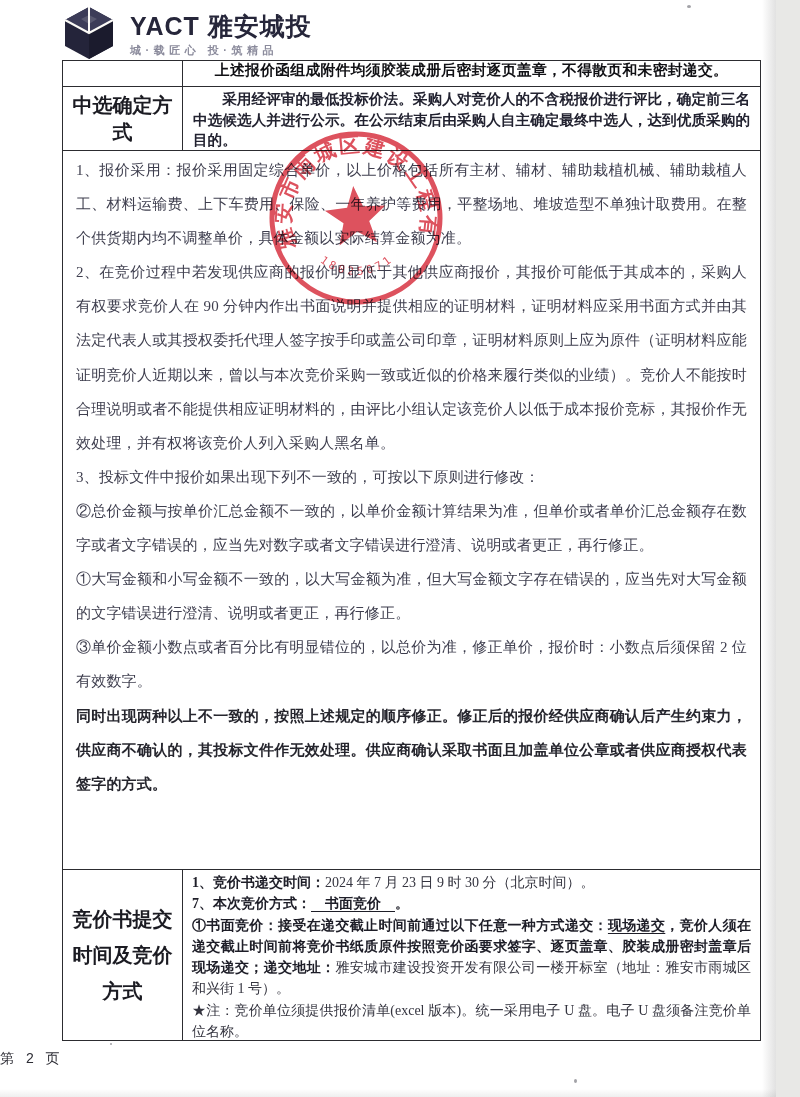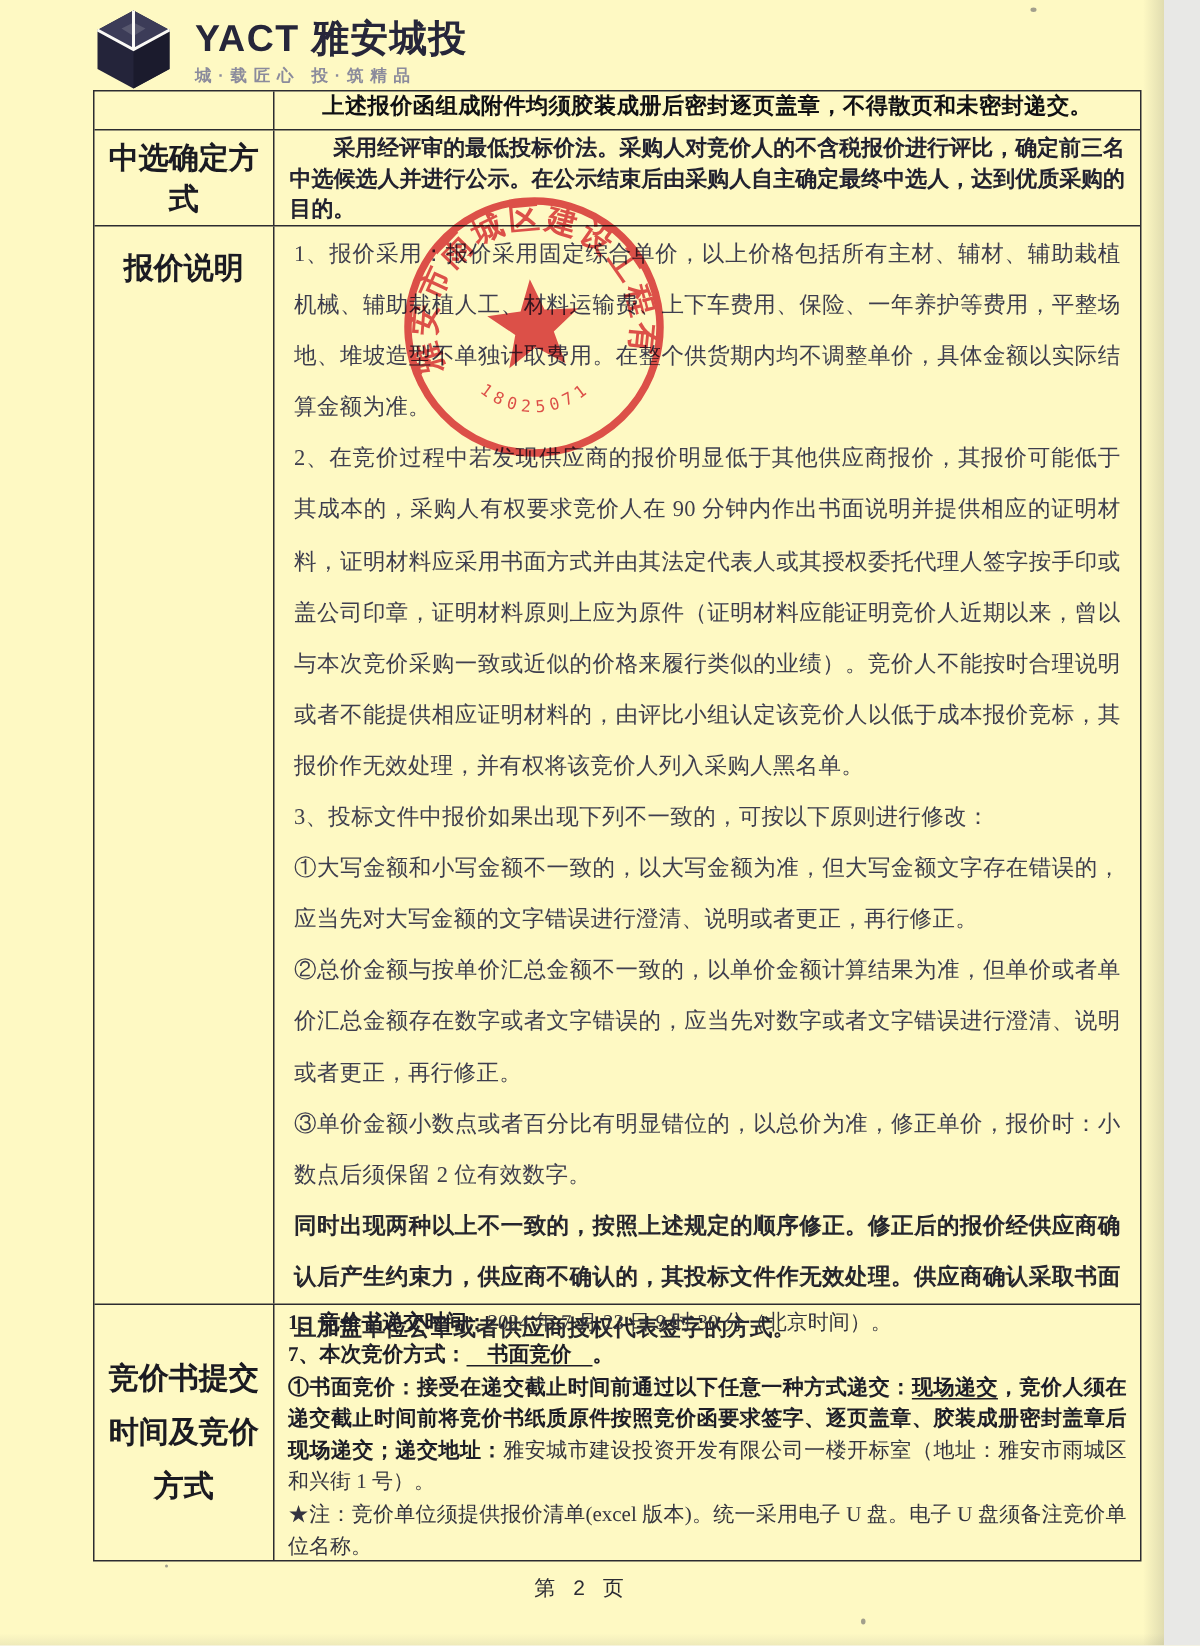--- a/index.html
+++ b/index.html
@@ -3,21 +3,21 @@
 <meta charset="utf-8">
 <style>
   * { margin:0; padding:0; box-sizing:border-box; }
   html,body { width:800px; }
   body{
     font-family:"Liberation Serif","DejaVu Serif",serif;
     background:#e8e8e6;
   }
   .page{
     position:relative; width:776px; height:1097px;
-    background:#fef9c3; overflow:hidden;
+    background:#ffffff; overflow:hidden;
   }
   
   .edge-shade-right{
     position:absolute; right:0; top:0; width:14px; height:1097px;
     background:linear-gradient(to right, rgba(0,0,0,0), rgba(90,90,90,.18));
   }
   .edge-shade-bottom{
     position:absolute; left:0; bottom:0; width:800px; height:8px;
     background:linear-gradient(to bottom, rgba(0,0,0,0), rgba(120,120,120,.12));
   }
@@ -73,21 +73,21 @@
   .row-submission .t-label{ line-height:36px; }
   .row-submission .t-content{
     padding:2px 9px 0 9px; font-size:14px; line-height:21.3px;
     color:#1e1e28; font-weight:600; text-align:justify;
   }
   .u-red{ text-decoration:underline; text-underline-offset:3px; }
   .lite{ font-weight:400; color:#34343f; }
 
   .page-footer{
     position:absolute; left:0; top:1050px; width:100%;
-    text-align:center; font-size:14px; color:#2c2c34; letter-spacing:4px;
+    font-size:14px; color:#2c2c34; letter-spacing:4px;
     font-family:"Liberation Sans","DejaVu Sans",sans-serif;
   }
 
   
   .seal{
     position:absolute; left:256px; top:118px; width:200px; height:200px;
     mix-blend-mode:multiply; opacity:.88; transform:rotate(-5deg);
     pointer-events:none;
   }
 </style>
@@ -118,27 +118,26 @@
         <span class="notice-text">上述报价函组成附件均须胶装成册后密封逐页盖章，不得散页和未密封递交。</span>
       </div>
     </div>
 
     <div class="t-row row-selection">
       <div class="t-label">中选确定方式</div>
       <div class="t-content">采用经评审的最低投标价法。采购人对竞价人的不含税报价进行评比，确定前三名中选候选人并进行公示。在公示结束后由采购人自主确定最终中选人，达到优质采购的目的。</div>
     </div>
 
     <div class="t-row row-pricing">
-      <div class="t-label">报价说明</div>
       <div class="t-content">
         <p>1、报价采用：报价采用固定综合单价，以上价格包括所有主材、辅材、辅助栽植机械、辅助栽植人工、材料运输费、上下车费用、保险、一年养护等费用，平整场地、堆坡造型不单独计取费用。在整个供货期内均不调整单价，具体金额以实际结算金额为准。</p>
         <p>2、在竞价过程中若发现供应商的报价明显低于其他供应商报价，其报价可能低于其成本的，采购人有权要求竞价人在 90 分钟内作出书面说明并提供相应的证明材料，证明材料应采用书面方式并由其法定代表人或其授权委托代理人签字按手印或盖公司印章，证明材料原则上应为原件（证明材料应能证明竞价人近期以来，曾以与本次竞价采购一致或近似的价格来履行类似的业绩）。竞价人不能按时合理说明或者不能提供相应证明材料的，由评比小组认定该竞价人以低于成本报价竞标，其报价作无效处理，并有权将该竞价人列入采购人黑名单。</p>
         <p>3、投标文件中报价如果出现下列不一致的，可按以下原则进行修改：</p>
+        <p>②总价金额与按单价汇总金额不一致的，以单价金额计算结果为准，但单价或者单价汇总金额存在数字或者文字错误的，应当先对数字或者文字错误进行澄清、说明或者更正，再行修正。</p>
         <p>①大写金额和小写金额不一致的，以大写金额为准，但大写金额文字存在错误的，应当先对大写金额的文字错误进行澄清、说明或者更正，再行修正。</p>
-        <p>②总价金额与按单价汇总金额不一致的，以单价金额计算结果为准，但单价或者单价汇总金额存在数字或者文字错误的，应当先对数字或者文字错误进行澄清、说明或者更正，再行修正。</p>
         <p>③单价金额小数点或者百分比有明显错位的，以总价为准，修正单价，报价时：小数点后须保留 2 位有效数字。</p>
         <p class="strong">同时出现两种以上不一致的，按照上述规定的顺序修正。修正后的报价经供应商确认后产生约束力，供应商不确认的，其投标文件作无效处理。供应商确认采取书面且加盖单位公章或者供应商授权代表签字的方式。</p>
       </div>
     </div>
 
     <div class="t-row row-submission">
       <div class="t-label">竞价书提交时间及竞价方式</div>
       <div class="t-content">
         <div><span>1、竞价书递交时间：</span><span class="lite">2024 年 7 月 23 日 9 时 30 分（北京时间）。</span></div>
         <div><span>7、本次竞价方式：</span><span class="u-red">　书面竞价　</span><span>。</span></div>

